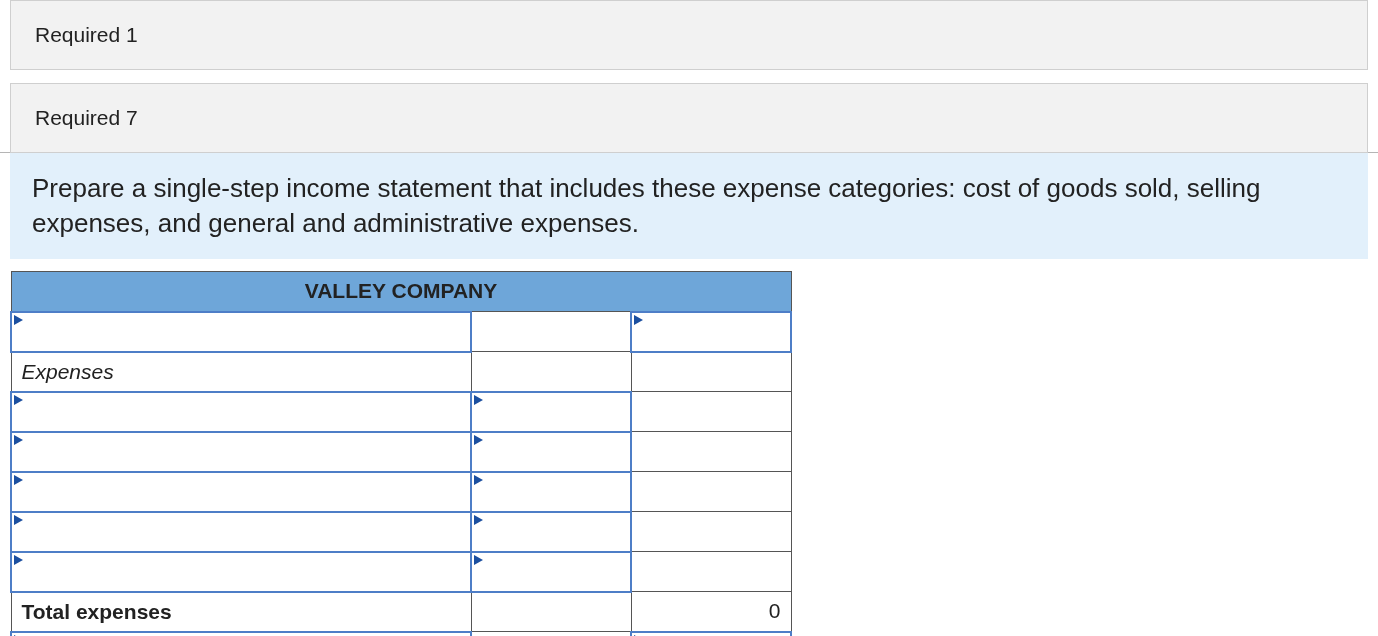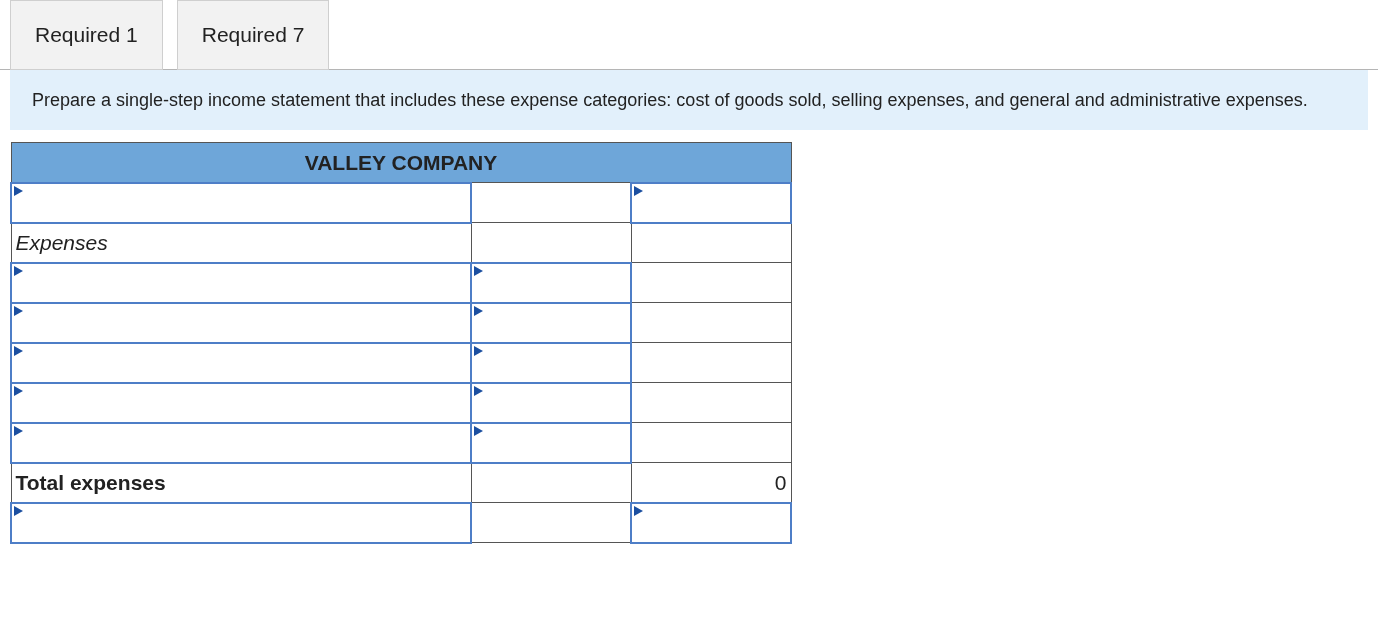--- a/index.html
+++ b/index.html
@@ -1,15 +1,15 @@
 <!DOCTYPE html>
 <html><head>
 <meta charset="utf-8">
 <style>
-  * { box-sizing: border-box; }
+  * { box-sizing: border-box; flex-direction: column; }
   body {
     margin: 0;
     padding: 0;
     font-family: Arial, Helvetica, sans-serif;
     font-size: 20px;
     color: #222;
     background: #fff;
     width: 1378px;
   }
   
@@ -28,33 +28,33 @@
     margin-bottom: -1px;
   }
   .tab.active {
     background: #fff;
     border: 2px dashed #2a65c8;
   }
   
   .banner {
     background: #e2f0fb;
     padding: 18px 22px;
-    font-size: 18px;
+    font-size: 26px;
     line-height: 1.35;
     margin: 0 10px 12px 10px;
   }
   
   .sheet {
     margin: 0 10px;
     border-collapse: collapse;
   }
   .sheet td, .sheet th {
     border: 1px solid #555;
     font-size: 21px;
-    padding: 7px 4px;
+    padding: 7px 10px;
     height: 40px;
   }
   .sheet th {
     background: #6ea6d9;
     font-weight: bold;
     text-align: center;
   }
   .col-a { width: 460px; }
   .col-b { width: 160px; }
   .col-c { width: 160px; }

